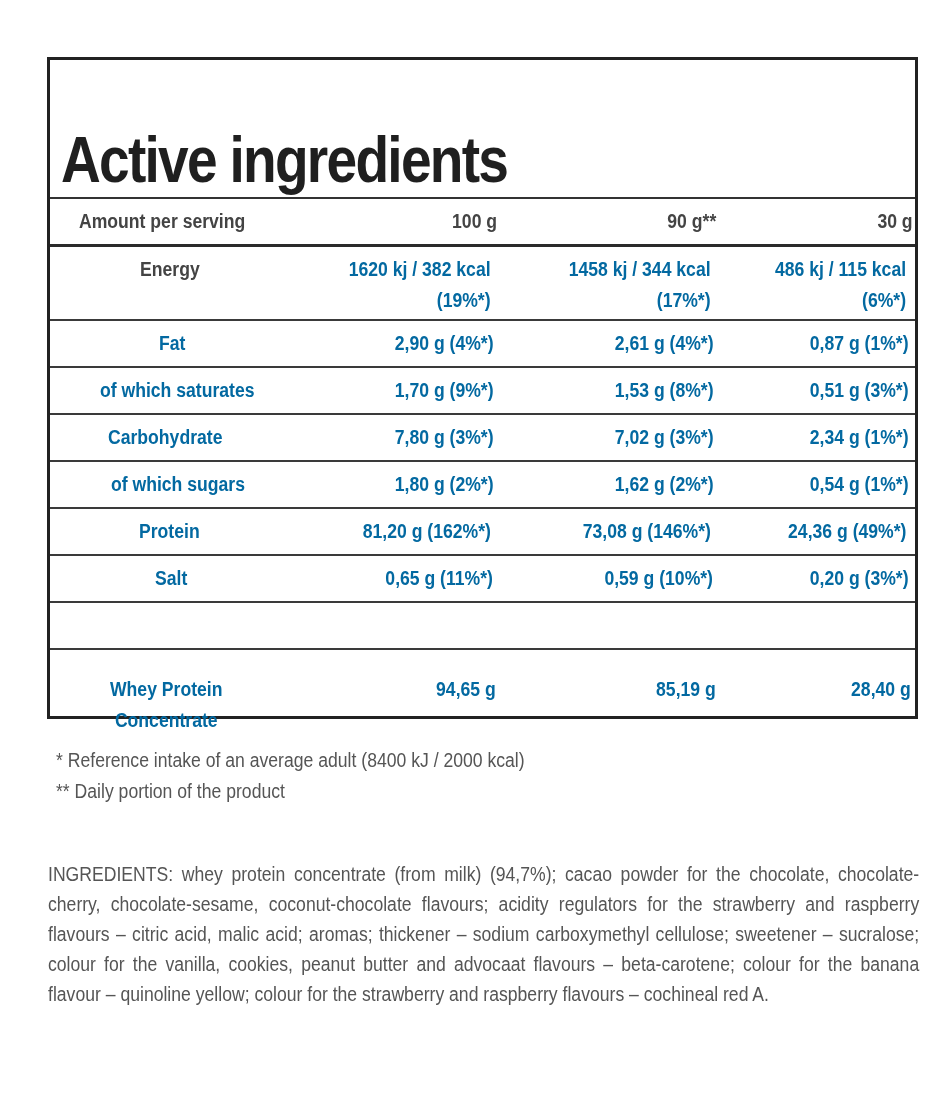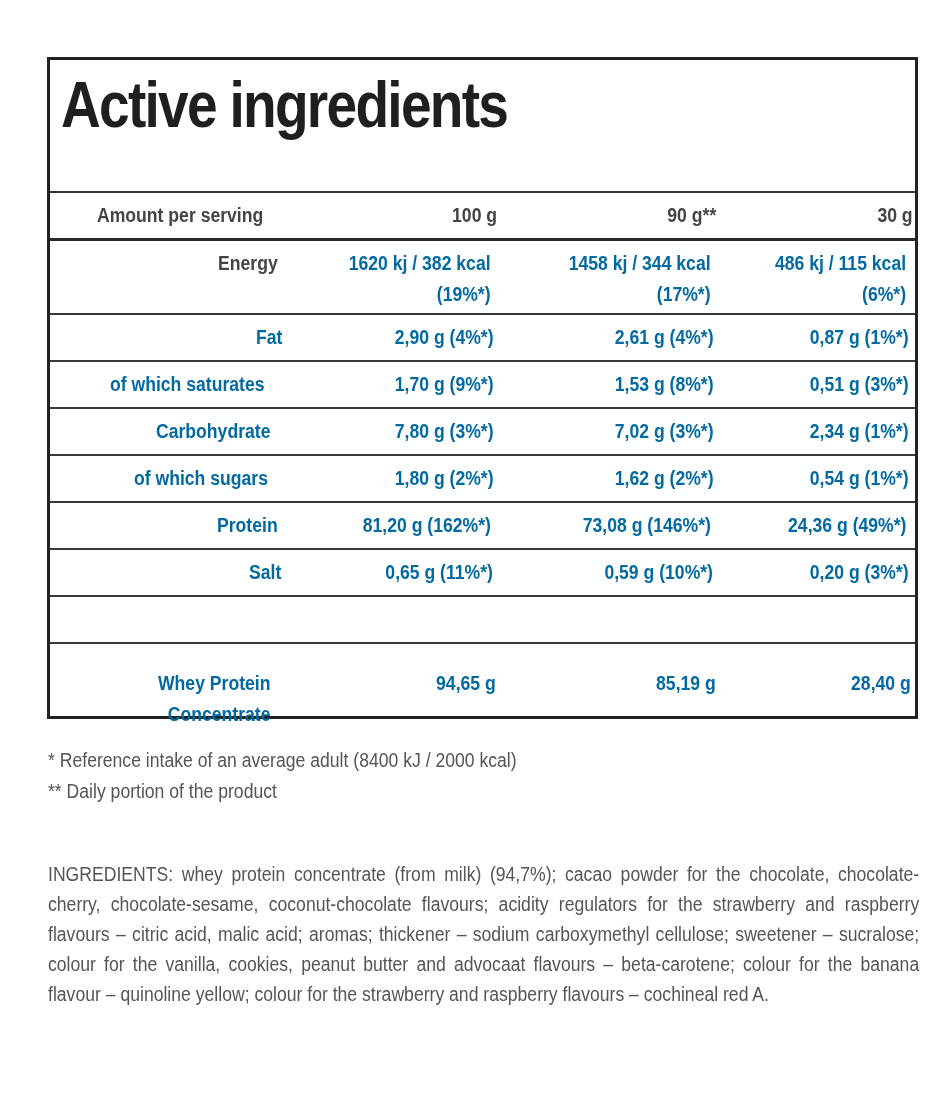--- a/index.html
+++ b/index.html
@@ -9,53 +9,53 @@
     color: #555555;
   }
   .panel {
     position: absolute; left: 47px; top: 57px;
     width: 865px; height: 656px;
     border: 3px solid #222222;
     box-sizing: content-box;
   }
   .title-row {
     height: 131px; border-bottom: 2px solid #333333;
-    display: flex; align-items: flex-start;
+    display: flex; align-items: flex-end; margin-top: 6px;
   }
   .title {
     margin: 0 0 0 11px; padding-top: 8px;
     font-family: "Liberation Sans", sans-serif;
     font-weight: bold; font-size: 64px; letter-spacing: -2px;
     color: #1f1f1f; transform: scaleX(0.86); transform-origin: left center;
     white-space: nowrap;
   }
   table { border-collapse: collapse; width: 100%; table-layout: fixed; }
   col.c0 { width: 236px; }
   col.c1 { width: 214px; }
   col.c2 { width: 220px; }
   col.c3 { width: 195px; }
   td, th {
     padding: 0; vertical-align: top; font-size: 20px; line-height: 31px;
     font-weight: bold; color: #0369a1;
   }
   .cond { display: inline-block; transform: scaleX(0.88); }
-  td.label { padding-left: 11px; text-align: right; }
+  td.label { padding-left: 11px; text-align: center; }
   td.label .cond { transform-origin: left center; }
   td.val { text-align: right; }
   td.val .cond { transform-origin: center center; }
   tr.header td { height: 45px; vertical-align: middle; font-weight: bold; color: #444444; border-bottom: 3px solid #2a2a2a; }
   tr.row td { border-bottom: 2px solid #3a3a3a; }
   tr.row-energy td { height: 74px; padding-top: 7px; box-sizing: border-box; }
   tr.row-energy td.label { font-weight: bold; color: #444; }
   tr.row-single td { height: 45px; vertical-align: middle; }
   tr.row-sub td.label { padding-left: 39px; }
   tr.row-empty td { height: 45px; }
   tr.row-whey td { height: 76px; padding-top: 24px; box-sizing: border-box; border-bottom: none; }
   .footnotes {
-    position: absolute; left: 48px; top: 745px;
+    position: absolute; left: 56px; top: 745px;
     font-size: 20px; line-height: 31px; color: #555555;
   }
   .footnotes .cond { transform: scaleX(0.88); transform-origin: left center; white-space: nowrap; display: block; }
   .ingredients {
     position: absolute; left: 48px; top: 839px; width: 990px;
     font-size: 20px; line-height: 30px; color: #555555;
     text-align: justify;
     transform: scaleX(0.88); transform-origin: left top;
   }
 </style>

